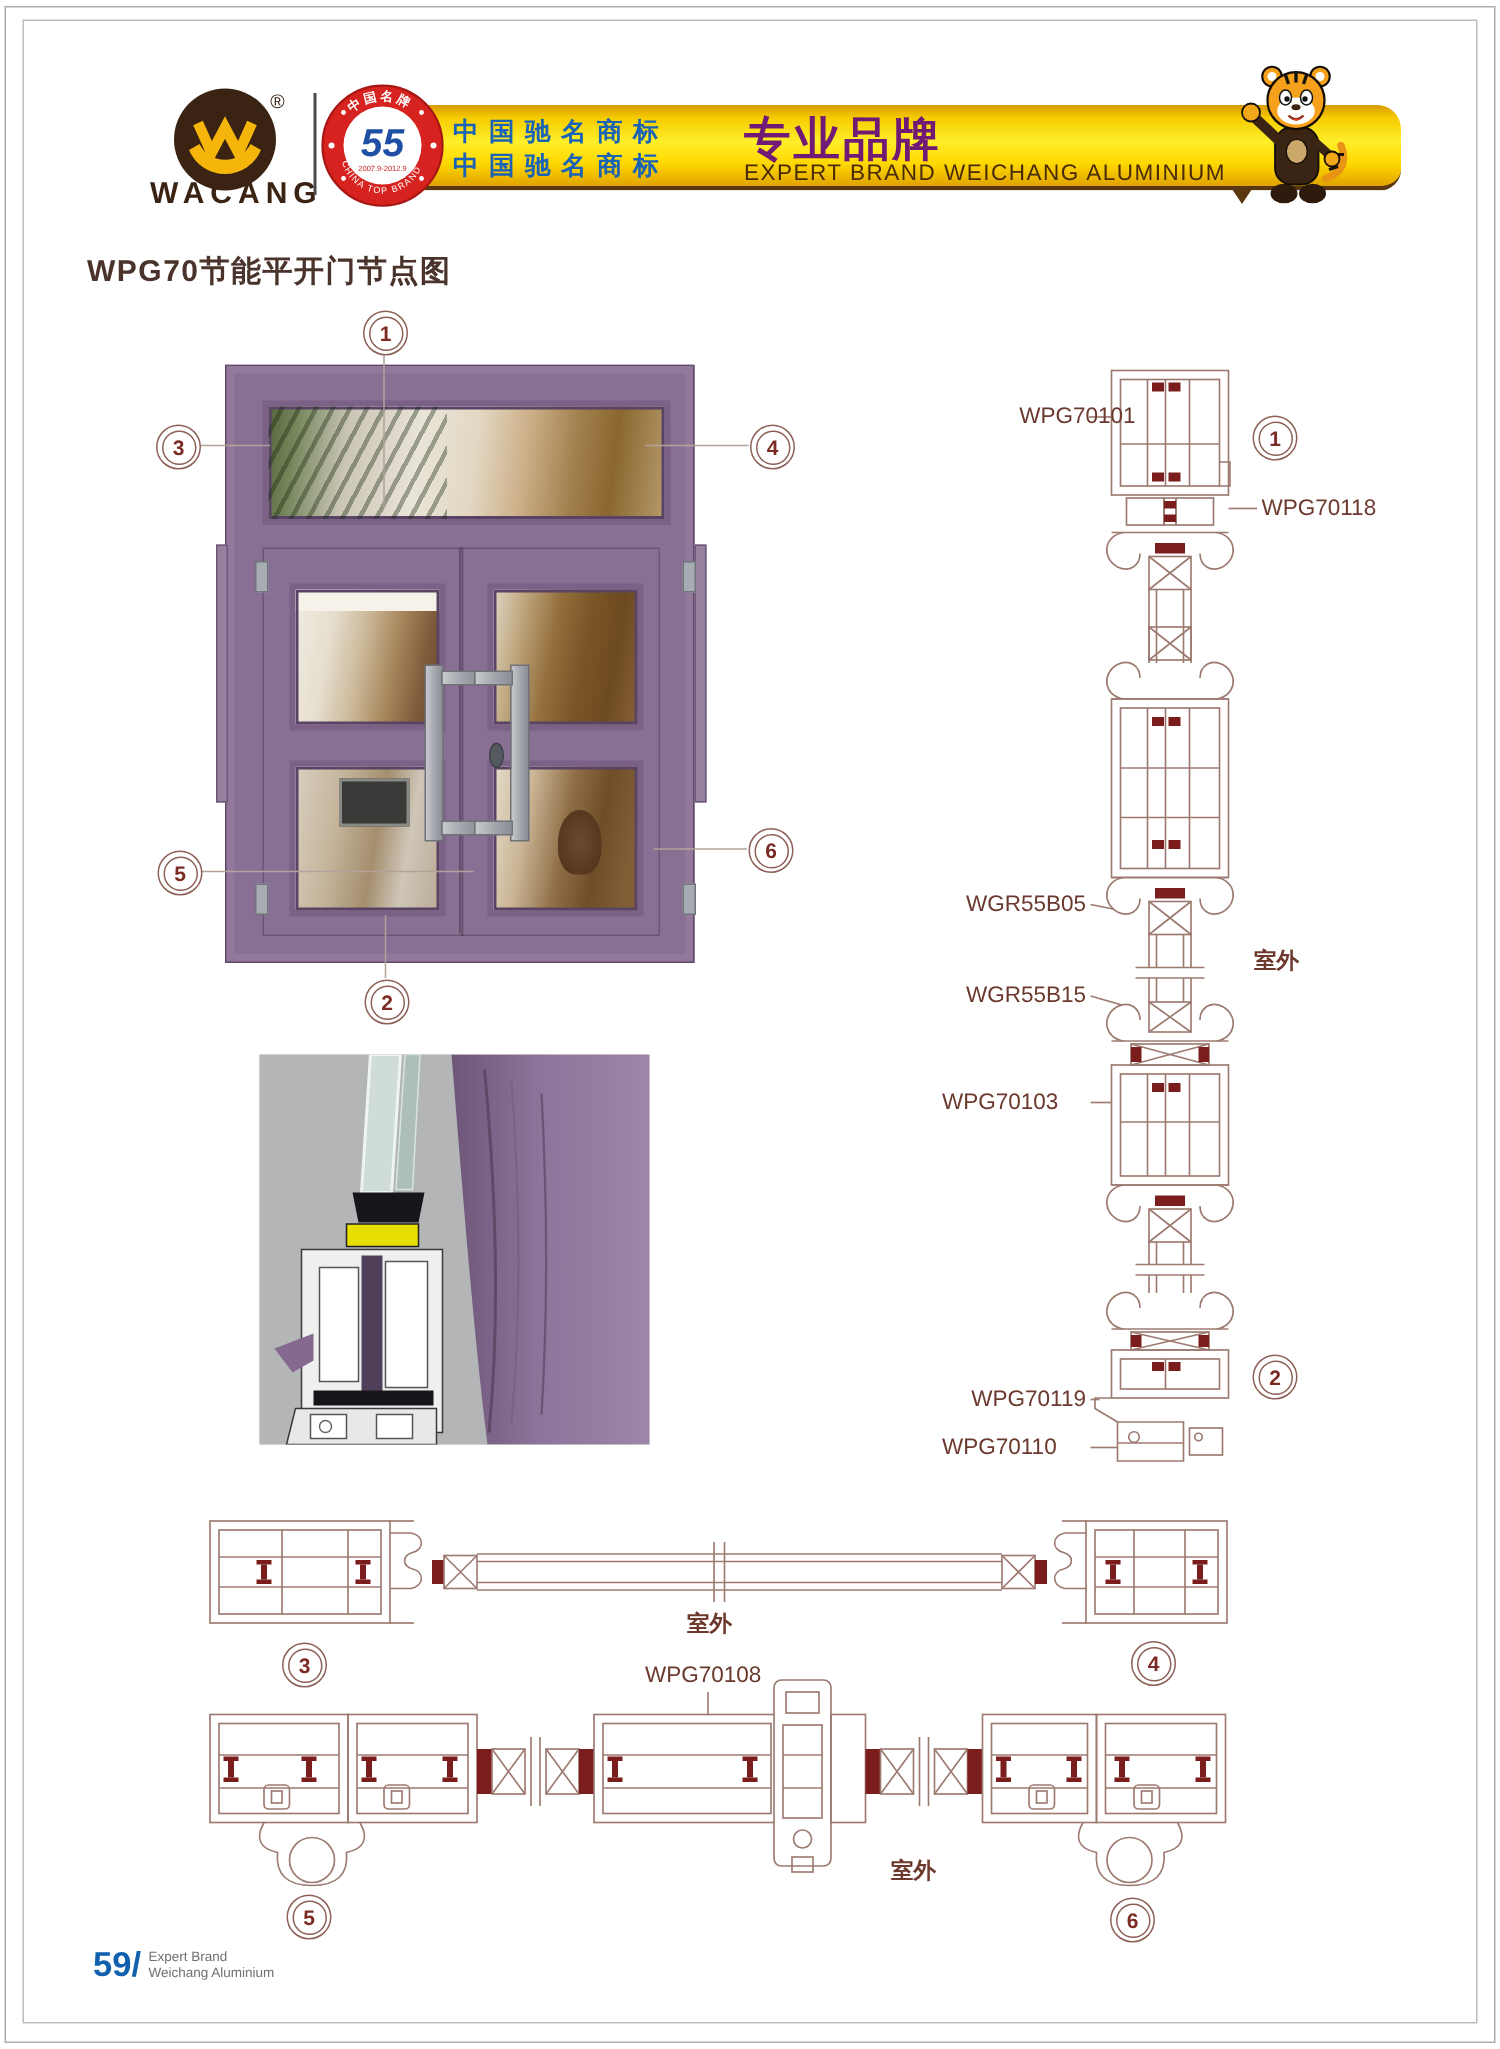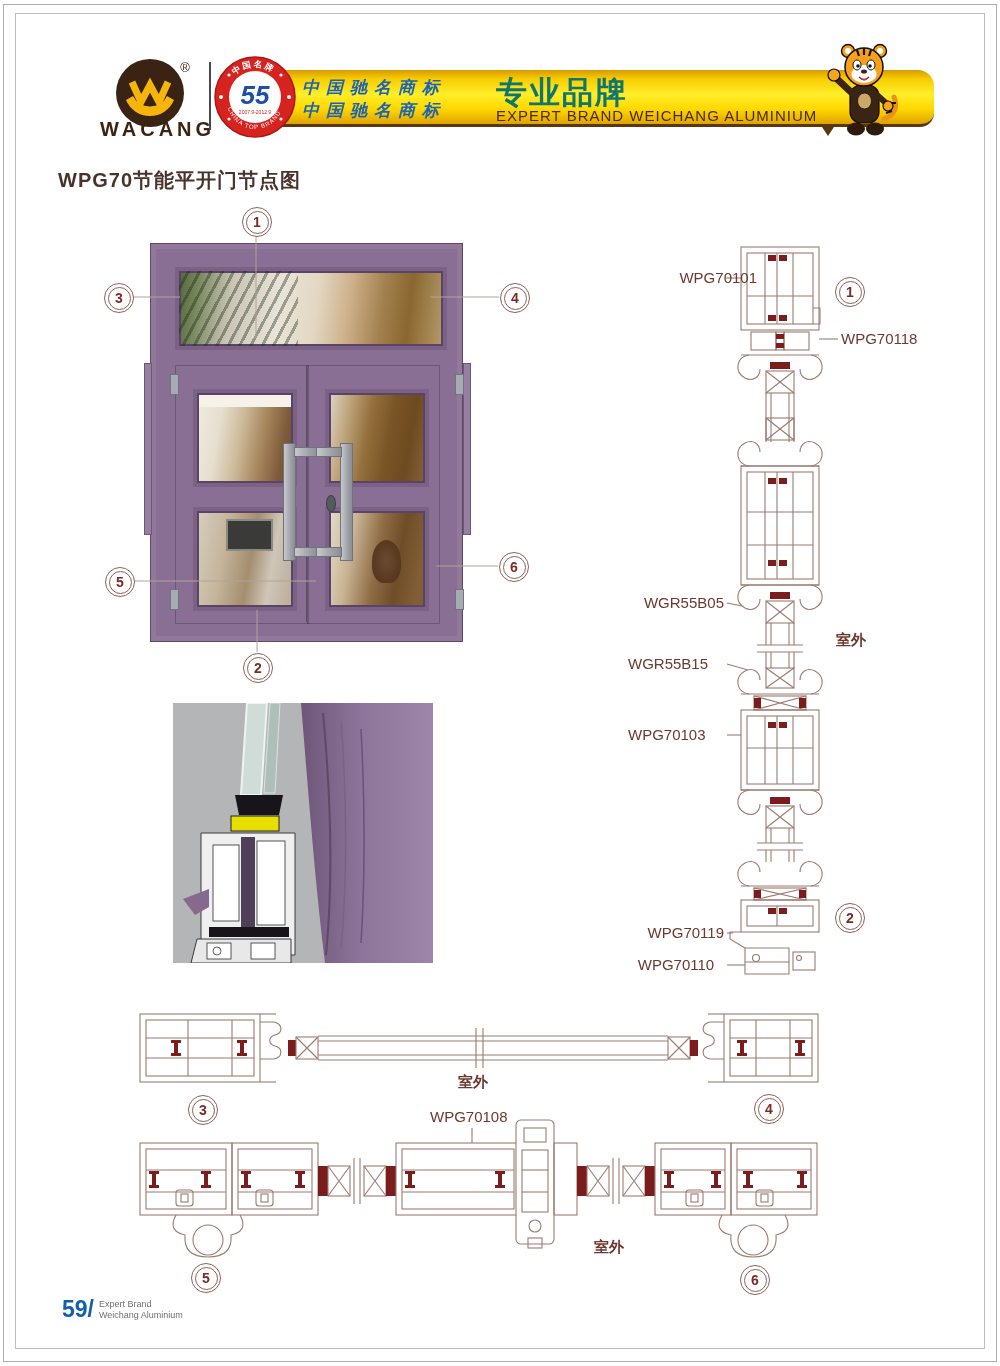--- a/index.html
+++ b/index.html
@@ -5,22 +5,22 @@
   html,body{margin:0;padding:0;background:#ffffff;font-family:"Liberation Sans",sans-serif;}
   .page{position:relative;width:1000px;height:1366px;background:#fff;overflow:hidden;}
   .abs{position:absolute;}
   
   .frame-outer{left:3px;top:4px;width:992px;height:1356px;border:1px solid #aeaeae;}
   .frame-inner{left:15px;top:13px;width:968px;height:1334px;border:1px solid #bdbdbd;}
   
   .brand-word{left:100px;top:118px;width:102px;text-align:center;font-size:20px;font-weight:bold;letter-spacing:4px;color:#3b2314;}
   .divider{left:209px;top:62px;width:2px;height:68px;background:#4a4a4a;}
   .banner{left:258px;top:70px;width:676px;height:54px;background:linear-gradient(180deg,#d89a00 0%,#f6cc00 16%,#ffee2a 45%,#ffd800 72%,#e0a300 100%);border-bottom:3px solid #5a3710;border-radius:0 16px 14px 0;}
-  .claims{left:302px;top:76px;line-height:23px;font-size:17px;font-weight:bold;letter-spacing:7px;color:#1b64b5;white-space:nowrap;font-style:italic;}
-  .slogan-cn{left:496px;top:72px;font-size:31px;font-weight:bold;color:#0f766e;letter-spacing:2px;white-space:nowrap;display:flex;gap:40px;flex-direction:column;}
+  .claims{left:302px;top:76px;line-height:23px;font-size:17px;font-weight:bold;letter-spacing:7px;color:#1b64b5;white-space:nowrap;}
+  .slogan-cn{left:496px;top:72px;font-size:31px;font-weight:bold;color:#701a75;letter-spacing:2px;white-space:nowrap;display:flex;gap:40px;flex-direction:column;}
   .slogan-en{left:496px;top:107px;font-size:15px;font-weight:normal;color:#4a2b08;letter-spacing:1px;white-space:nowrap;}
   .notch{left:820px;top:124px;width:0;height:0;border-left:8px solid transparent;border-right:8px solid transparent;border-top:12px solid #5a3710;}
   
   .title{left:58px;top:167px;font-size:20px;font-weight:bold;color:#4a332b;letter-spacing:1px;}
   
   .door{left:150px;top:243px;width:313px;height:399px;background:#8a6f94;box-shadow:inset 0 0 0 1px #5d4868, inset 0 0 0 6px rgba(255,255,255,.07);}
   .door .glass{position:absolute;border:4px solid #7a6185;box-shadow:inset 0 0 0 2px #594465;}
   .fin{background:#96809f;border:1px solid #6e5679;}
   .leaf-line{background:#5d4968;}
   .hinge{background:#a7abb2;border:1px solid #70747c;}
@@ -457,24 +457,24 @@
       <circle class="ln" cx="208" cy="1240" r="15"></circle>
       <path class="ln" d="M722,1215 q-9,16 9,20 q-2,22 22,22 q25,0 23,-22 q18,-4 9,-20"></path>
       <circle class="ln" cx="753" cy="1240" r="15"></circle>
     </g>
   </svg>
 
   <div class="abs vlabel" style="left:661px;top:269px;width:96px;text-align:right">WPG70101</div>
   <div class="abs vlabel" style="left:841px;top:330px">WPG70118</div>
   <div class="abs vlabel" style="left:628px;top:594px;width:96px;text-align:right">WGR55B05</div>
   <div class="abs outdoor" style="left:836px;top:631px">室外</div>
-  <div class="abs vlabel" style="left:628px;top:655px;width:96px;text-align:left">WGR55B15</div>
+  <div class="abs vlabel" style="left:628px;top:655px;width:96px;text-align:right">WGR55B15</div>
   <div class="abs vlabel" style="left:628px;top:726px;width:96px;">WPG70103</div>
   <div class="abs vlabel" style="left:628px;top:924px;width:96px;text-align:right">WPG70119</div>
-  <div class="abs vlabel" style="left:628px;top:956px;width:96px;text-align:center">WPG70110</div>
+  <div class="abs vlabel" style="left:628px;top:956px;width:96px;text-align:left">WPG70110</div>
   <div class="abs outdoor" style="left:458px;top:1073px">室外</div>
   <div class="abs vlabel" style="left:430px;top:1108px">WPG70108</div>
   <div class="abs outdoor" style="left:594px;top:1238px">室外</div>
 
   <div class="abs callout" style="left:242px;top:207px">
       <div class="callout-inner">1</div>
     </div>
   <div class="abs callout" style="left:104px;top:283px">
       <div class="callout-inner">3</div>
     </div>

